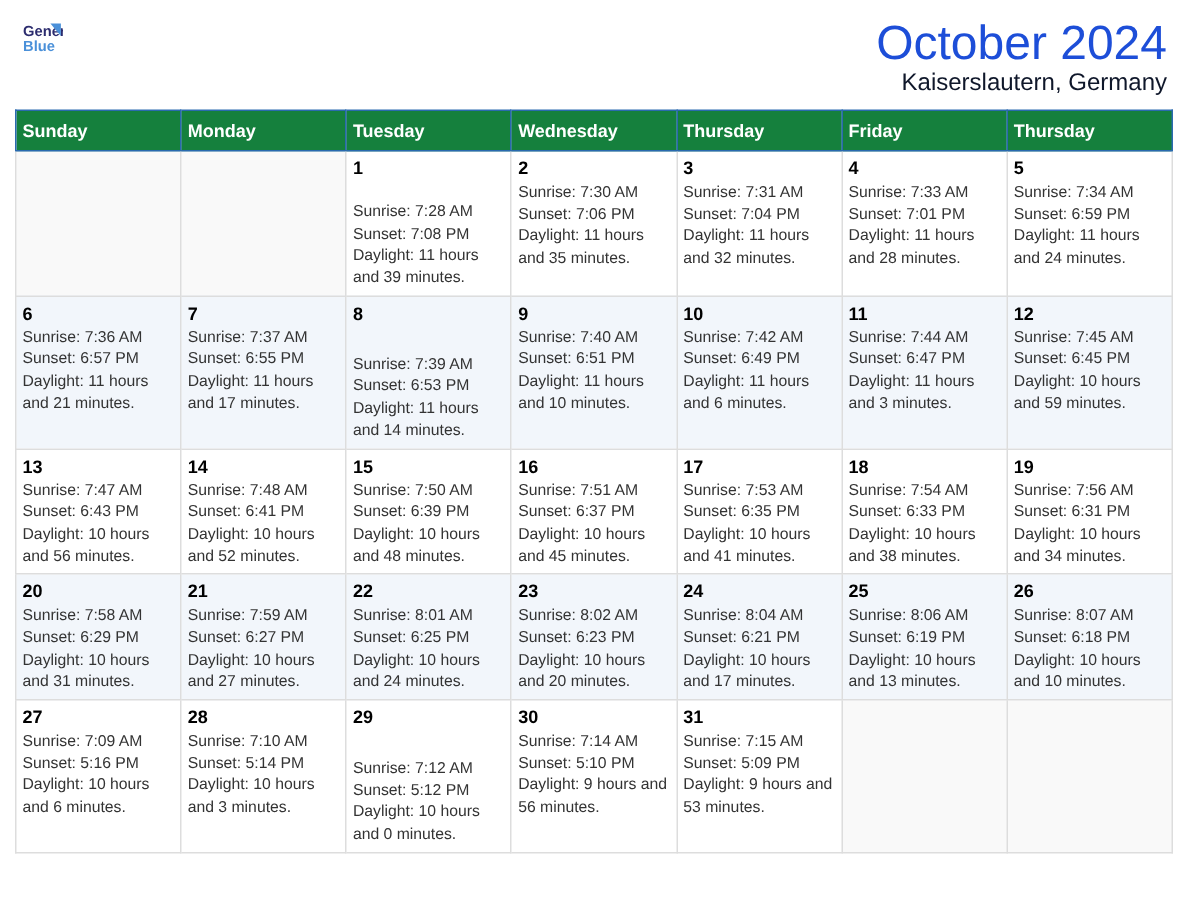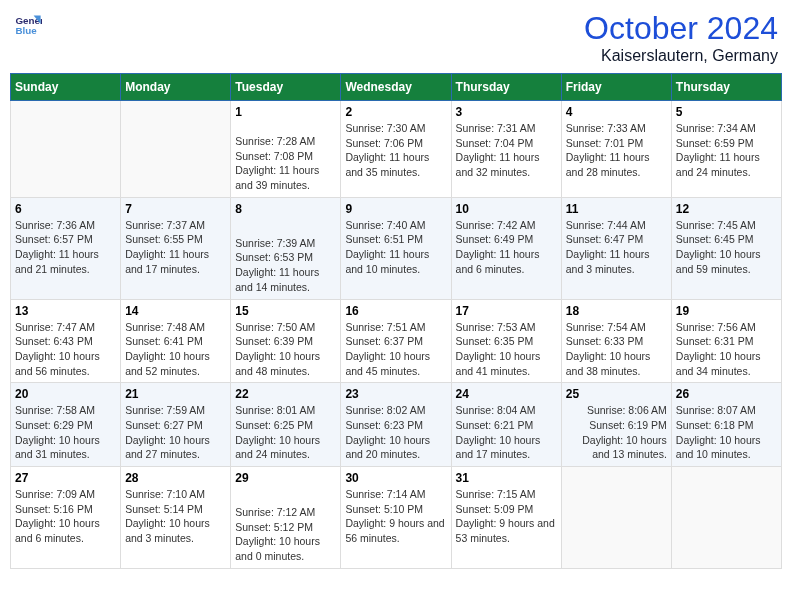--- a/index.html
+++ b/index.html
@@ -263,21 +263,21 @@
 Daylight: 10 hours and 20 minutes.</div>
         </td>
         <td>
           <span class="day-num">24</span>
           <div class="day-info" style="white-space: pre-line;">Sunrise: 8:04 AM
 Sunset: 6:21 PM
 Daylight: 10 hours and 17 minutes.</div>
         </td>
         <td>
           <span class="day-num">25</span>
-          <div class="day-info" style="white-space: pre-line; text-align: right;">Sunrise: 8:06 AM
+          <div class="day-info" style="white-space: pre-line;">Sunrise: 8:06 AM
 Sunset: 6:19 PM
 Daylight: 10 hours and 13 minutes.</div>
         </td>
         <td>
           <span class="day-num">26</span>
           <div class="day-info" style="white-space: pre-line;">Sunrise: 8:07 AM
 Sunset: 6:18 PM
 Daylight: 10 hours and 10 minutes.</div>
         </td>
       </tr>

